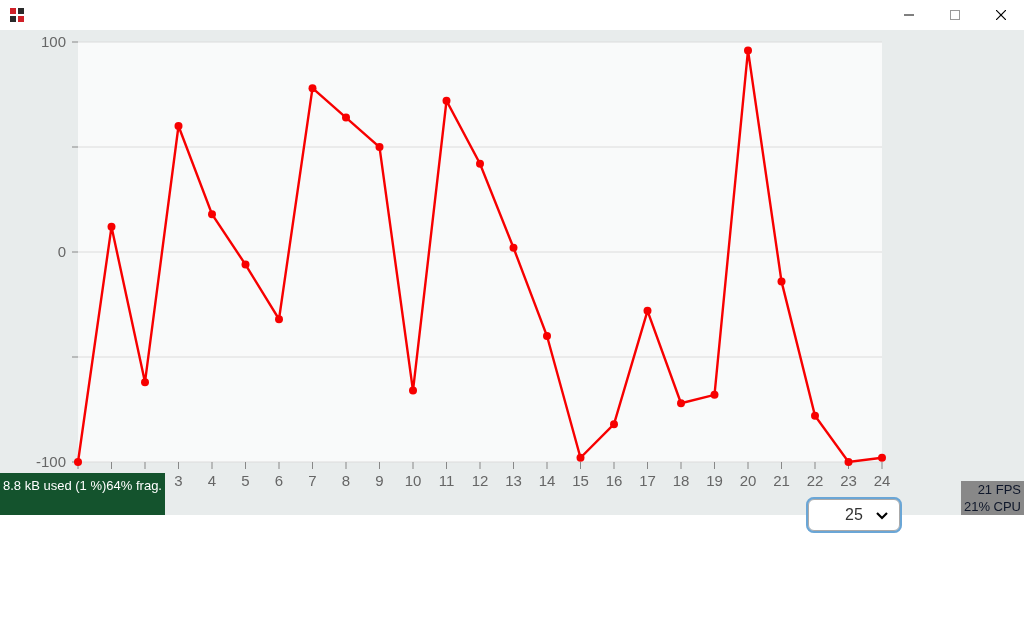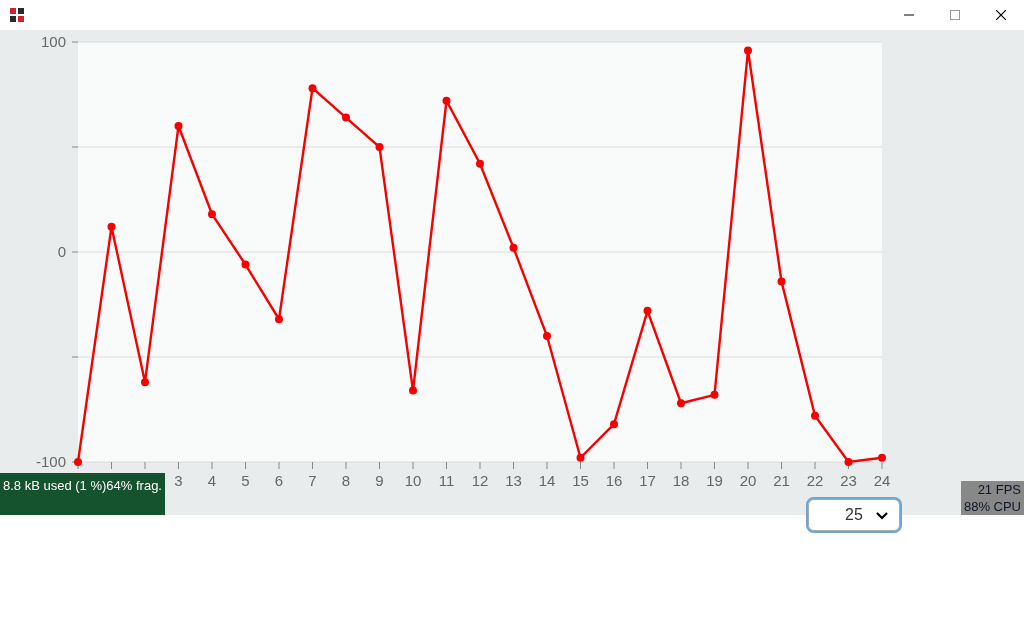--- a/index.html
+++ b/index.html
@@ -281,17 +281,17 @@
     </span>
   </div>
 
   <div class="statusbar">
     <div class="status-left">
       <span>8.8 kB used (1 %)</span>
       <span>64% frag.</span>
     </div>
     <div class="status-right">
       <span>21 FPS</span>
-      <span>88% CPU</span>
+      <span>21% CPU</span>
     </div>
   </div>
 
 </div>
 
 </body></html>

